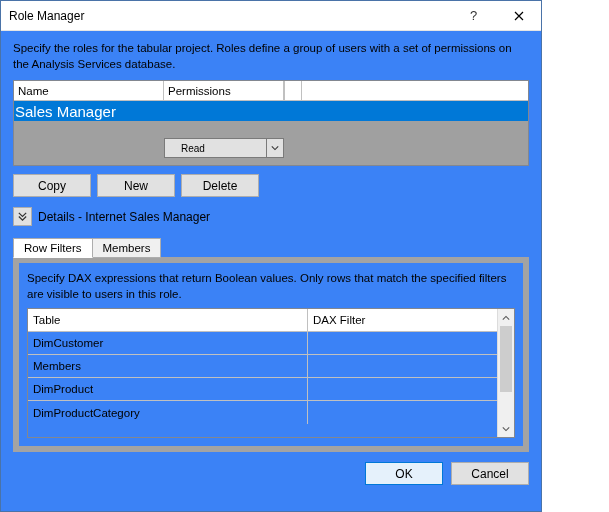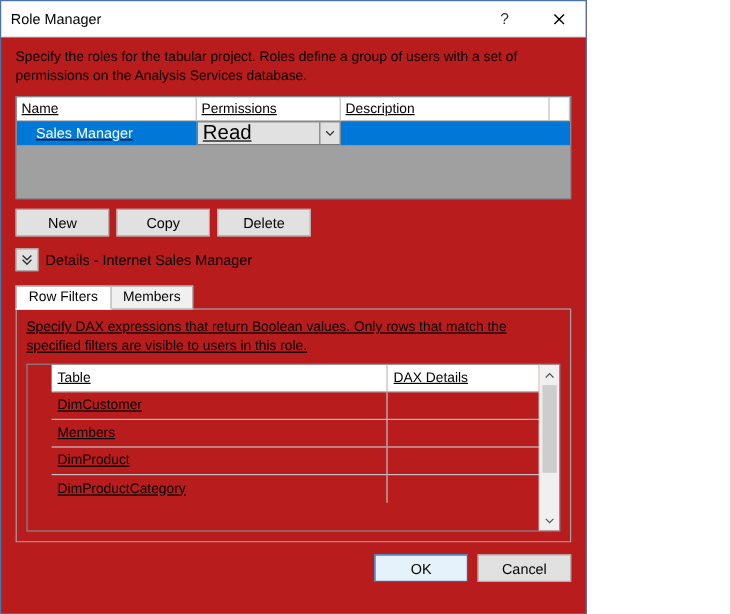--- a/index.html
+++ b/index.html
@@ -4,26 +4,26 @@
 <style>
   * { box-sizing: border-box; }
   body {
     margin: 0;
     font-family: "Segoe UI", Tahoma, sans-serif;
     font-size: 12px;
     background: #fff;
     color: #000;
   }
   .window {
-    width: 489px;
+    width: 542px;
     height: 512px;
     border: 1px solid #4a73a8;
     display: flex;
     flex-direction: column;
-    background: #b91c1c;
+    background: #3b82f6;
   }
   .titlebar {
     height: 30px;
     display: flex;
     align-items: center;
     padding: 0 0 0 8px;
     background: #fff;
     border-bottom: 1px solid #e5e5e5;
   }
   .titlebar .title {
@@ -53,21 +53,20 @@
     line-height: 1.35;
   }
   .roles-grid {
     border: 1px solid #828790;
     background: #a0a0a0;
     height: 86px;
     position: relative;
     display: flex;
     flex-direction: column;
     overflow: hidden;
-    text-decoration: underline;
   }
   .roles-header, .roles-row {
     display: flex;
     height: 20px;
   }
   .roles-header {
     background: #fff;
     border-bottom: 1px solid #c0c0c0;
   }
   .rh-cell {
@@ -79,36 +78,37 @@
   }
   .col-name { width: 150px; }
   .col-perm { width: 120px; }
   .col-desc { flex: 1; border-right: none; }
   .col-last { width: 18px; border-left:1px solid #c0c0c0; }
   .roles-row {
     background: #0078d7;
     color: #fff;
   }
   .rr-cell {
-    padding: 2px 16px;
-    display:flex;
-    align-items:center;
-    font-size: 12px;
+    padding: 2px 1px;
+    display:flex;
+    align-items:center;
+    font-size: 15px;
   }
   .perm-select {
     background: #e1e1e1;
     color: #000;
     border: 1px solid #7a7a7a;
     height: 20px;
     width: 120px;
     display:flex;
     align-items:center;
     justify-content:space-between;
-    padding: 0 4px 0 4px;
-    font-size:17px;
+    padding: 0 4px 0 16px;
+    font-size:10px;
+    margin-top:37px;
   }
   .perm-select .chev { border-left:1px solid #7a7a7a; padding-left:4px; height:100%; display:flex; align-items:center;}
   .btn-row {
     display: flex;
     gap: 6px;
     margin: 8px 0 10px 0;
   }
   .btn {
     border: 1px solid #adadad;
     background: #e1e1e1;
@@ -148,41 +148,39 @@
     position:relative;
   }
   .tab.active {
     border-bottom:1px solid #fff; background:#fff;
   }
   .tab.inactive {
     background:#f0f0f0;
     border-left:none;
   }
   .tab-body {
-    border:1px solid #a3a3a3;
+    border:6px solid #a3a3a3;
     margin-top:-1px;
     padding:8px 8px 8px 8px;
     flex:1;
     display:flex;
     flex-direction:column;
     z-index:1;
     height:190px;
-    text-decoration:underline;
   }
   .filter-grid-wrap {
     flex:1;
     display:flex;
     border:1px solid #828790;
     min-height:0;
   }
   .filter-grid {
     flex:1;
     display:flex;
     flex-direction:column;
-    margin-left:20px;
   }
   .fg-header, .fg-row {
     display:flex;
     height:23px;
     border-bottom:1px solid #c0c0c0;
   }
   .fg-header .fg-cell { background:#fff; }
   .fg-cell {
     padding:3px 5px;
     font-size:11.5px;
@@ -224,40 +222,39 @@
     </div>
   </div>
 
   <div class="content">
     <div class="instr">Specify the roles for the tabular project. Roles define a group of users with a set of permissions on the Analysis Services database.</div>
 
     <div class="roles-grid">
       <div class="roles-header">
         <div class="rh-cell col-name">Name</div>
         <div class="rh-cell col-perm">Permissions</div>
-        <div class="rh-cell col-desc">Description</div>
         <div class="rh-cell col-last"></div>
       </div>
       <div class="roles-row">
         <div class="rr-cell col-name">Sales Manager</div>
         <div class="perm-select">
           <span>Read</span>
           <span class="chev">
             <svg width="8" height="8" viewBox="0 0 10 10">
                 <path d="M1 3 L5 7 L9 3" fill="none" stroke="#333" stroke-width="1.3"></path>
               </svg>
           </span>
         </div>
         <div class="rr-cell col-desc"></div>
       </div>
     </div>
 
     <div class="btn-row">
+      <div class="btn">Copy</div>
       <div class="btn">New</div>
-      <div class="btn">Copy</div>
       <div class="btn">Delete</div>
     </div>
 
     <div class="details-row">
       <div class="details-toggle">
         <svg width="11" height="11" viewBox="0 0 12 12">
           <path d="M2 2 L6 6 L10 2" fill="none" stroke="#333" stroke-width="1.3"></path>
           <path d="M2 6 L6 10 L10 6" fill="none" stroke="#333" stroke-width="1.3"></path>
         </svg>
       </div>
@@ -267,21 +264,21 @@
     <div class="tabs">
       <div class="tab active">Row Filters</div>
       <div class="tab inactive">Members</div>
     </div>
     <div class="tab-body">
       <div class="instr" style="margin-bottom:6px">Specify DAX expressions that return Boolean values. Only rows that match the specified filters are visible to users in this role.</div>
       <div class="filter-grid-wrap">
         <div class="filter-grid">
           <div class="fg-header">
             <div class="fg-cell fg-table">Table</div>
-            <div class="fg-cell fg-dax">DAX Details</div>
+            <div class="fg-cell fg-dax">DAX Filter</div>
           </div>
           <div class="fg-row">
             <div class="fg-cell fg-table">DimCustomer</div>
             <div class="fg-cell fg-dax"></div>
           </div>
           <div class="fg-row">
             <div class="fg-cell fg-table">Members</div>
             <div class="fg-cell fg-dax"></div>
           </div>
           <div class="fg-row">

